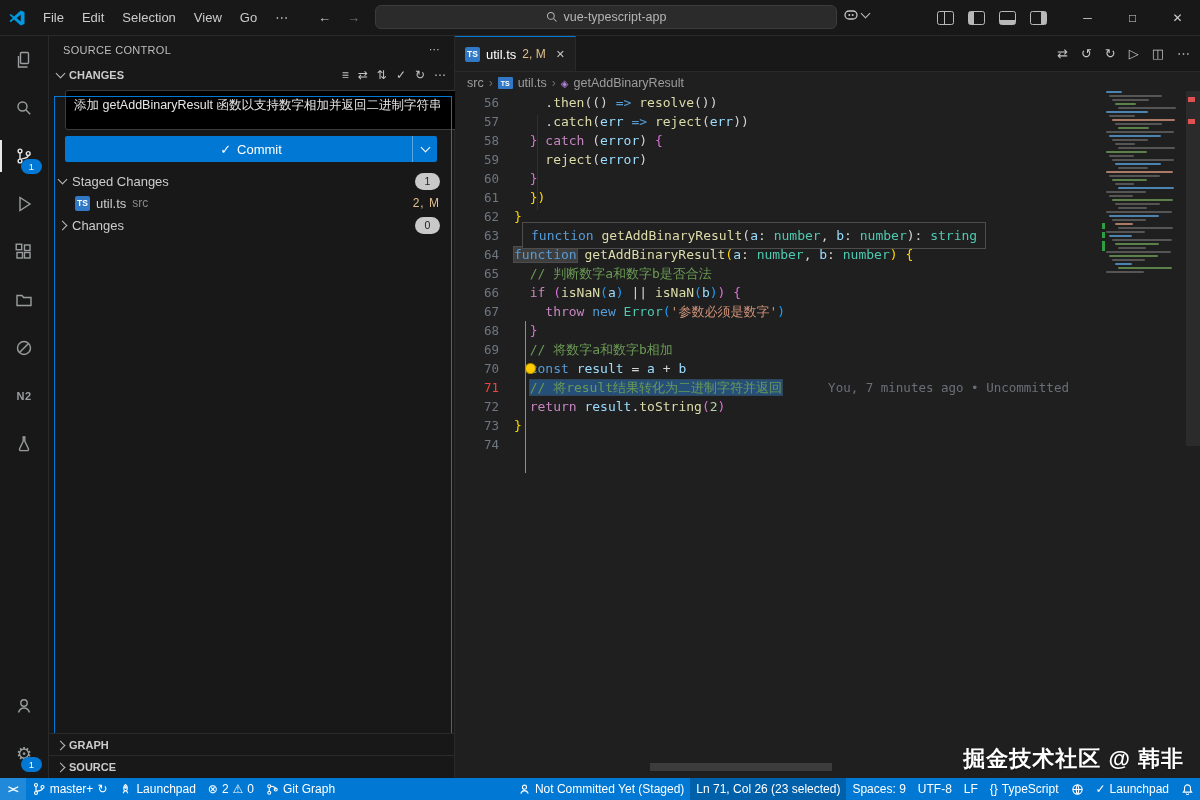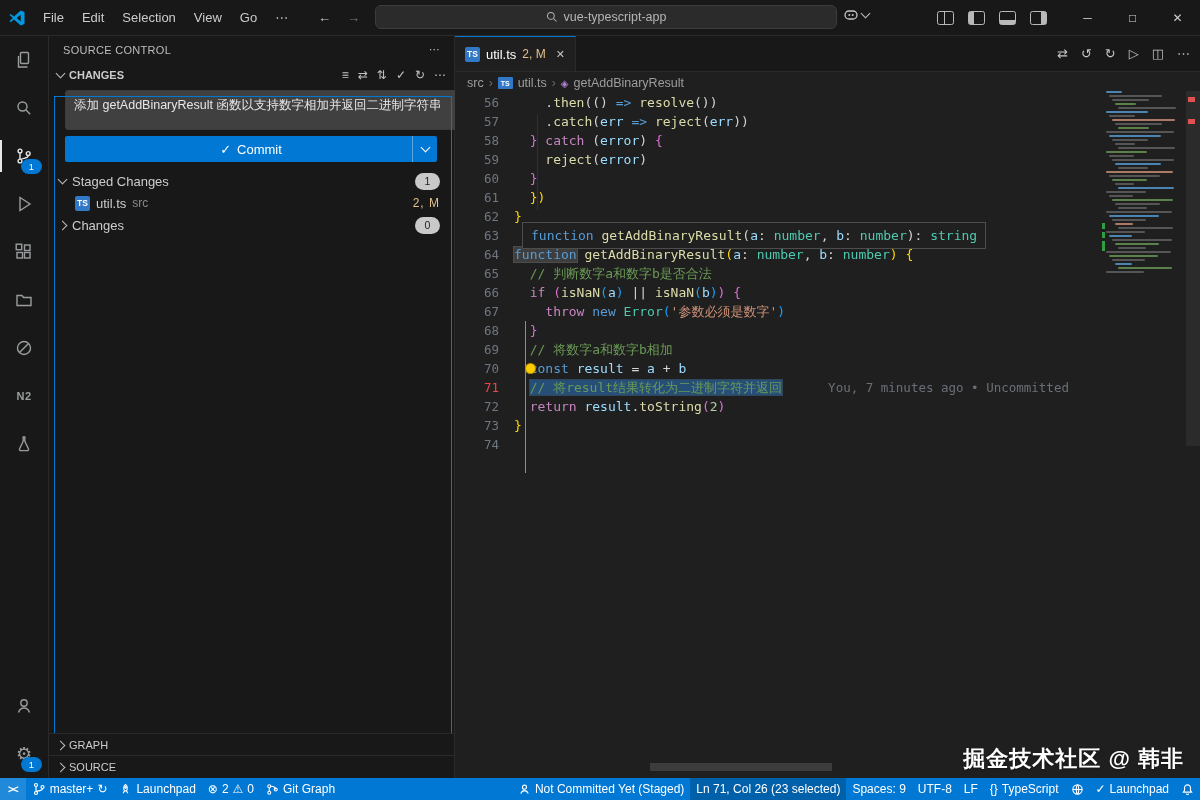--- a/index.html
+++ b/index.html
@@ -40,38 +40,38 @@
 
   
   .sidebar{width:405px;background:#181818;border-right:1px solid #2a2a2a;position:relative;flex:0 0 405px}
   .sc-header{height:27px;display:flex;align-items:center;padding:0 14px;color:#bdbdbd;font-size:11px;letter-spacing:.3px}
   .sc-header .sp{flex:1}
   .sec-row{height:23px;display:flex;align-items:center;padding:0 8px;font-size:11px;font-weight:bold;color:#cccccc;gap:5px}
   .sec-row .ic-group{margin-left:auto;display:flex;gap:9px;color:#c3c3c3;font-weight:normal;font-size:12px}
   .chev{display:inline-block;width:6px;height:6px;border-right:1.3px solid #bdbdbd;border-bottom:1.3px solid #bdbdbd}
   .chev.down{transform:rotate(45deg);margin-top:-3px}
   .chev.right{transform:rotate(-45deg)}
-  .commit-box{margin:4px 11px 6px 16px;width:428px;min-height:40px;background:#404040;border:1px solid #3c3c3c;border-radius:3px;
+  .commit-box{margin:4px 11px 6px 16px;width:428px;min-height:40px;background:#000000;border:1px solid #3c3c3c;border-radius:3px;
     color:#e6e6e6;font-size:12.5px;line-height:1.5;padding:5px 26px 5px 8px;box-sizing:border-box;position:relative}
   .commit-box .sparkle{position:absolute;right:6px;top:5px;color:#9f9f9f;font-size:12px}
   .commit-btn{margin:2px 11px 8px 16px;width:372px;height:26px;background:#0078d4;border-radius:2px;color:#fff;display:flex;
     align-items:center;justify-content:center;gap:6px;font-size:13px;position:relative;cursor:pointer;box-sizing:border-box}
   .commit-btn .dd{position:absolute;right:0;top:0;bottom:0;width:24px;border-left:1px solid rgba(255,255,255,.35);display:flex;align-items:center;justify-content:center}
   .commit-btn .chev{border-color:#fff}
   .tree-row{height:22px;display:flex;align-items:center;padding:0 14px 0 10px;gap:6px;font-size:13px;color:#cccccc;cursor:pointer}
   .tree-row .badge{margin-left:auto;min-width:17px;height:17px;border-radius:9px;background:#c9c9c9;color:#222;font-size:10.5px;
     display:flex;align-items:center;justify-content:center;padding:0 4px}
   .file-row{padding-left:26px}
   .ts-icon{width:15px;height:15px;background:#3178c6;color:#fff;font-size:8.5px;font-weight:bold;display:flex;align-items:center;
     justify-content:center;border-radius:2px;flex:0 0 15px}
   .file-path{color:#8a8a8a;font-size:12px}
   .file-status{margin-left:auto;color:#e2c08d;font-size:12px;letter-spacing:1px}
   .scm-focus{position:absolute;left:5px;top:60px;width:396px;height:638px;border:1px solid #0078d4;pointer-events:none}
   .bottom-sec{position:absolute;left:0;right:0;height:22px;border-top:1px solid #2a2a2a;display:flex;align-items:center;
-    padding:0 8px;font-size:11px;font-weight:normal;color:#cccccc;gap:5px;background:#181818}
+    padding:0 8px;font-size:11px;font-weight:bold;color:#cccccc;gap:5px;background:#181818}
 
   
   .editor{flex:1;position:relative;background:#1f1f1f;min-width:0}
   .tabbar{height:35px;background:#181818;border-bottom:1px solid #2a2a2a;display:flex;align-items:stretch}
   .tab{background:#1f1f1f;border-top:1px solid #0078d4;border-right:1px solid #2a2a2a;display:flex;align-items:center;gap:6px;
     padding:0 10px;font-size:13px;color:#ffffff;cursor:pointer}
   .tab .badge{color:#e2c08d;font-size:12px}
   .tab .close{color:#c5c5c5;font-size:11px;margin-left:4px}
   .ed-actions{margin-left:auto;display:flex;align-items:center;gap:13px;padding-right:10px;color:#c3c3c3;font-size:13px}
   .breadcrumbs{height:22px;display:flex;align-items:center;gap:5px;padding-left:12px;font-size:12.5px;color:#9d9d9d}

